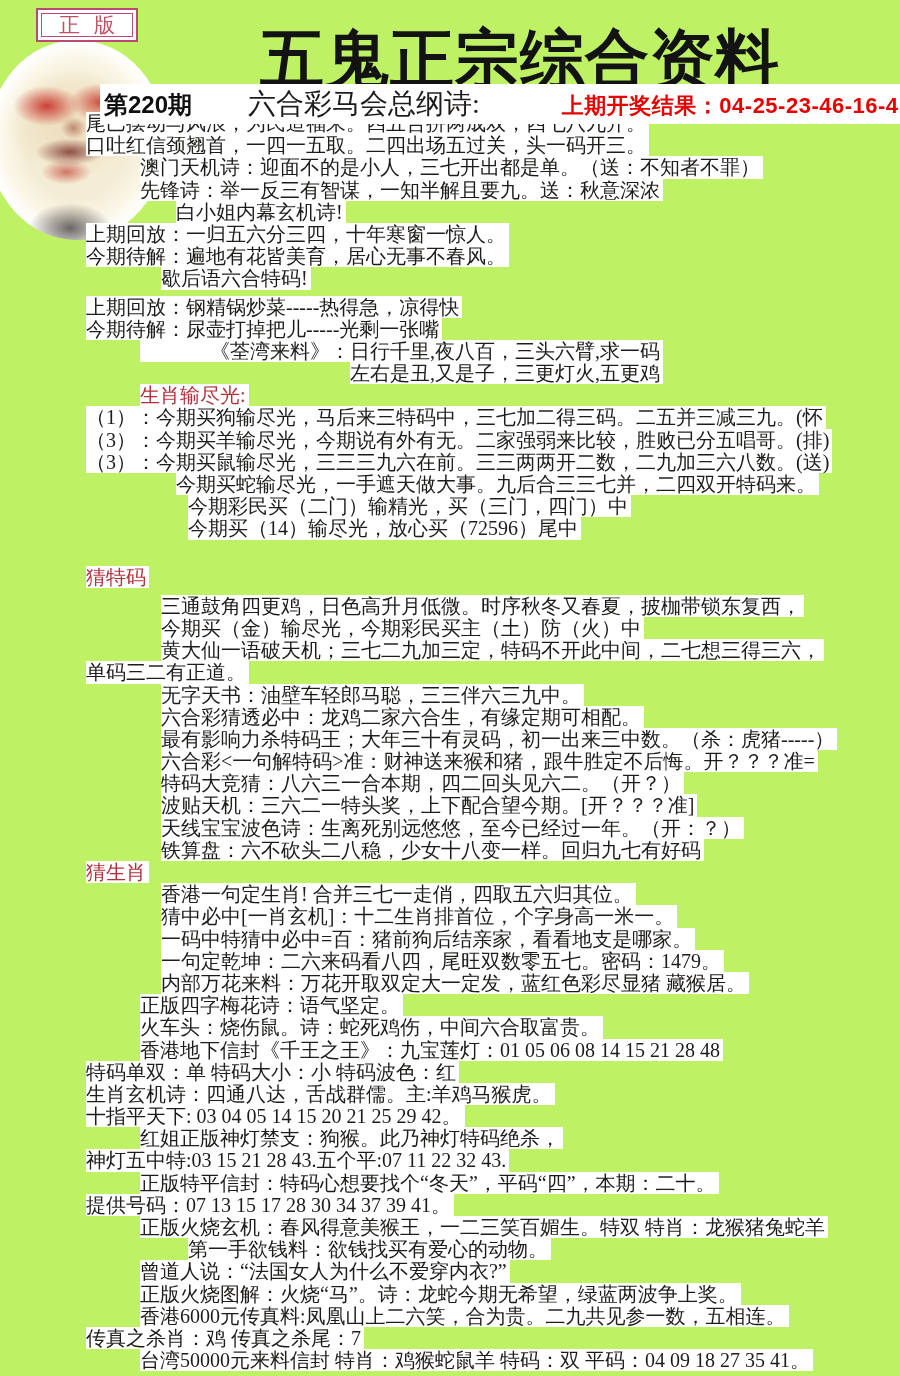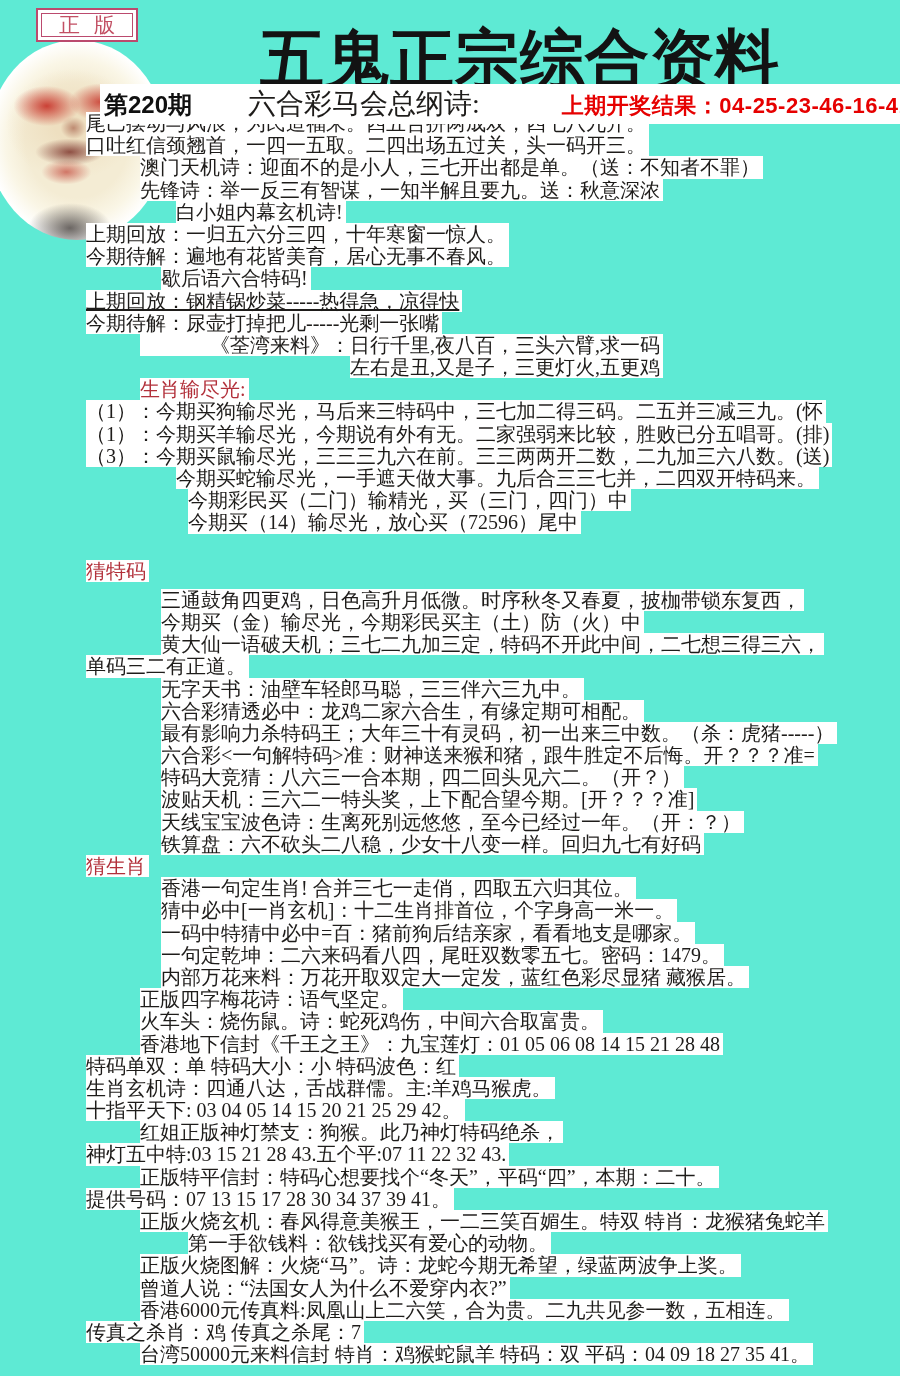--- a/index.html
+++ b/index.html
@@ -3,21 +3,21 @@
 <meta charset="utf-8">
 <style>
   :root{
     --accent-red:#e60000;
     --heading-red:#b2303a;
     --badge-pink:#bb4a6e;
     --ink:#1e1c1a;
   }
   html,body{margin:0;padding:0;background:#fff;}
   .page{
-    position:relative;width:900px;height:1376px;overflow:hidden;background:#5eead4;
+    position:relative;width:900px;height:1376px;overflow:hidden;background:#bef264;
     font-family:"Liberation Serif","DejaVu Serif",serif;color:var(--ink);
   }
   
   .photo{
     position:absolute;left:-12px;top:40px;width:178px;height:200px;border-radius:50%;
     background:
       radial-gradient(ellipse 26% 14% at 33% 33%, rgba(196,36,28,.85), rgba(196,36,28,0) 72%),
       radial-gradient(ellipse 24% 13% at 63% 31%, rgba(196,42,32,.8), rgba(196,42,32,0) 72%),
       radial-gradient(ellipse 9% 7% at 48% 44%, rgba(150,70,50,.55), rgba(150,70,50,0) 80%),
       radial-gradient(ellipse 26% 9% at 46% 56%, rgba(110,30,24,.75), rgba(110,30,24,0) 75%),
@@ -52,21 +52,21 @@
   }
   .i-b{margin-left:86px;}
   .i-d{margin-left:140px;text-align:right;}
   .i-e{margin-left:161px;}
   .i-f{margin-left:176px;}
   .i-g{margin-left:188px;}
   .i-col2{margin-left:350px;}
   .heading{color:var(--heading-red);}
   .twocol{display:flex;}
   .twocol .colL{display:inline-block;width:210px;}
-  .gap6{margin-top:0;text-decoration:underline;}
+  .gap6{margin-top:6px;}
   .gap7{margin-top:7px;}
   .gap26{margin-top:26px;}
 </style>
 </head>
 <body>
 
 <div class="page">
   <div class="photo"></div>
   <div class="badge">
     <span>正版</span>
@@ -88,21 +88,21 @@
       <div class="line i-e">歇后语六合特码!</div>
       <div class="line i-b gap6">上期回放：钢精锅炒菜-----热得急，凉得快</div>
       <div class="line i-b">今期待解：尿壶打掉把儿-----光剩一张嘴</div>
       <div class="line i-d twocol">
         <span class="colL">《荃湾来料》：</span>
         <span>日行千里,夜八百，三头六臂,求一码</span>
       </div>
       <div class="line i-col2">左右是丑,又是子，三更灯火,五更鸡</div>
       <div class="line i-d heading">生肖输尽光:</div>
       <div class="line i-b">（1）：今期买狗输尽光，马后来三特码中，三七加二得三码。二五并三减三九。(怀</div>
-      <div class="line i-b">（1）：今期买羊输尽光，今期说有外有无。二家强弱来比较，胜败已分五唱哥。(排)</div>
+      <div class="line i-b">（3）：今期买羊输尽光，今期说有外有无。二家强弱来比较，胜败已分五唱哥。(排)</div>
       <div class="line i-b">（3）：今期买鼠输尽光，三三三九六在前。三三两两开二数，二九加三六八数。(送)</div>
       <div class="line i-f">今期买蛇输尽光，一手遮天做大事。九后合三三七并，二四双开特码来。</div>
       <div class="line i-g">今期彩民买（二门）输精光，买（三门，四门）中</div>
       <div class="line i-g">今期买（14）输尽光，放心买（72596）尾中</div>
       <div class="line i-b heading gap26">猜特码</div>
       <div class="line i-e gap7">三通鼓角四更鸡，日色高升月低微。时序秋冬又春夏，披枷带锁东复西，</div>
       <div class="line i-e">今期买（金）输尽光，今期彩民买主（土）防（火）中</div>
       <div class="line i-e">黄大仙一语破天机；三七二九加三定，特码不开此中间，二七想三得三六，</div>
       <div class="line i-b">单码三二有正道。</div>
       <div class="line i-e">无字天书：油壁车轻郎马聪，三三伴六三九中。</div>
@@ -124,19 +124,19 @@
       <div class="line i-d">香港地下信封《千王之王》：九宝莲灯：01 05 06 08 14 15 21 28 48</div>
       <div class="line i-b">特码单双：单 特码大小：小 特码波色：红</div>
       <div class="line i-b">生肖玄机诗：四通八达，舌战群儒。主:羊鸡马猴虎。</div>
       <div class="line i-b">十指平天下: 03 04 05 14 15 20 21 25 29 42。</div>
       <div class="line i-d">红姐正版神灯禁支：狗猴。此乃神灯特码绝杀，</div>
       <div class="line i-b">神灯五中特:03 15 21 28 43.五个平:07 11 22 32 43.</div>
       <div class="line i-d">正版特平信封：特码心想要找个“冬天”，平码“四”，本期：二十。</div>
       <div class="line i-b">提供号码：07 13 15 17 28 30 34 37 39 41。</div>
       <div class="line i-d">正版火烧玄机：春风得意美猴王，一二三笑百媚生。特双 特肖：龙猴猪兔蛇羊</div>
       <div class="line i-g">第一手欲钱料：欲钱找买有爱心的动物。</div>
+      <div class="line i-d">曾道人说：“法国女人为什么不爱穿内衣?”</div>
       <div class="line i-d">正版火烧图解：火烧“马”。诗：龙蛇今期无希望，绿蓝两波争上奖。</div>
-      <div class="line i-d">曾道人说：“法国女人为什么不爱穿内衣?”</div>
       <div class="line i-d">香港6000元传真料:凤凰山上二六笑，合为贵。二九共见参一数，五相连。</div>
       <div class="line i-b">传真之杀肖：鸡 传真之杀尾：7</div>
       <div class="line i-d">台湾50000元来料信封 特肖：鸡猴蛇鼠羊 特码：双 平码：04 09 18 27 35 41。</div>
     </div>
 </div>
 
 </body></html>

